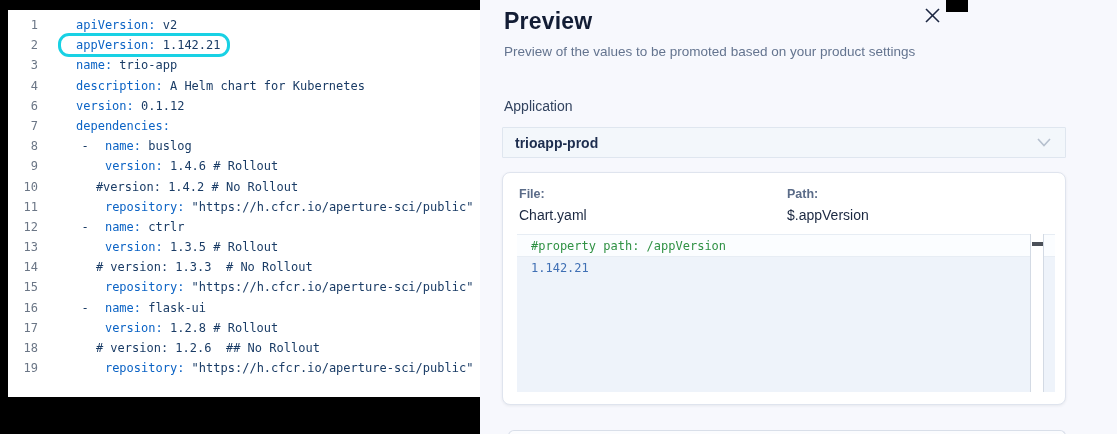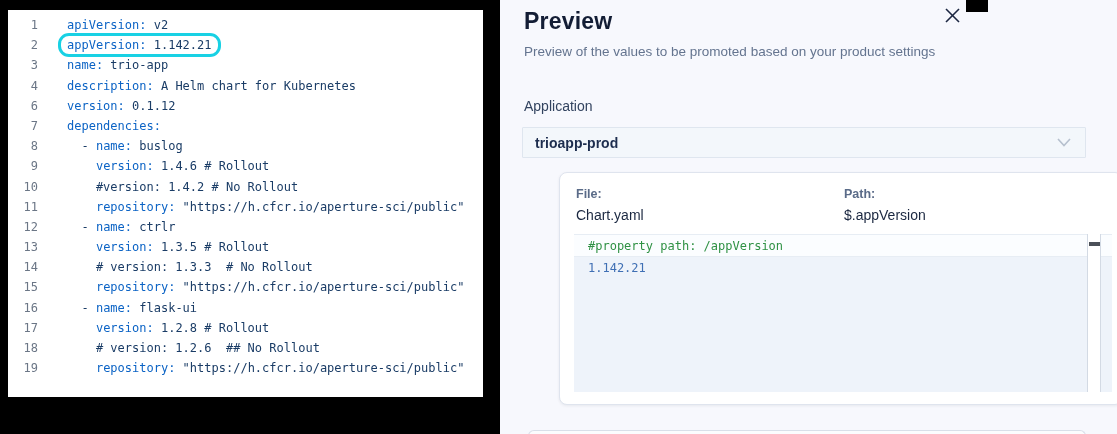--- a/index.html
+++ b/index.html
@@ -12,29 +12,29 @@
 
   
   .editor-frame{position:absolute;left:0;top:0;width:500px;height:434px;background:#000;}
   .editor-surface{
     position:absolute;left:8px;top:10px;width:475px;height:387px;background:#fff;
     padding-top:5px;overflow:hidden;
   }
   .cl{height:20.2px;white-space:pre;font:12px/20.2px "DejaVu Sans Mono","Liberation Mono",monospace;}
   .ln{display:inline-block;width:30px;text-align:right;color:var(--line_number_gray);}
   .ct{padding-left:29px;}
-  .tok-key{color:var(--key_blue);}
+  .tok-key{color:var(--key_blue);margin-left:9px;}
   .tok-val{color:var(--code_navy);}
   .hl-box{
     display:inline;border:3px solid var(--highlight_cyan);border-radius:11px;
     padding:2px 6px;margin-left:-9px;
   }
 
   
-  .preview-panel{position:absolute;left:500px;top:0;width:488px;height:434px;background:var(--panel_bg);}
+  .preview-panel{position:absolute;left:480px;top:0;width:488px;height:434px;background:var(--panel_bg);}
   .corner-patch{position:absolute;right:0;top:0;width:22px;height:12px;background:#000;}
   .modal-title{
     position:absolute;left:24px;top:8px;margin:0;
     font-size:23px;font-weight:bold;color:var(--heading_navy);letter-spacing:.2px;
   }
   .modal-subtitle{
     position:absolute;left:24px;top:44px;margin:0;width:520px;
     font-size:13.5px;color:var(--subtitle_gray);
   }
   .close-btn{
@@ -50,21 +50,20 @@
     background:var(--select_bg);border:1px solid var(--select_border);border-radius:1px;
     display:flex;align-items:center;justify-content:space-between;
     padding:0 14px 0 12px;cursor:pointer;
   }
   .select-value{font-size:14px;font-weight:600;color:var(--select_text);}
   .card{
     position:absolute;left:22px;top:172px;width:564px;height:233px;
     background:#fff;border:1px solid var(--card_border);border-radius:8px;
     box-shadow:0 1px 3px rgba(16,24,40,.07);
     padding:14px 12px 0 16px;
-    margin-left:37px;
   }
   .meta-row{display:flex;}
   .meta-col1{width:268px;}
   .meta-label{font-size:12.5px;font-weight:700;color:var(--meta_label);}
   .meta-value{font-size:14px;color:var(--meta_value);margin-top:6px;}
   .code-preview{
     position:absolute;left:14px;top:61px;width:538px;height:158px;
     background:var(--code_bg);overflow:hidden;
   }
   .cp-row{

